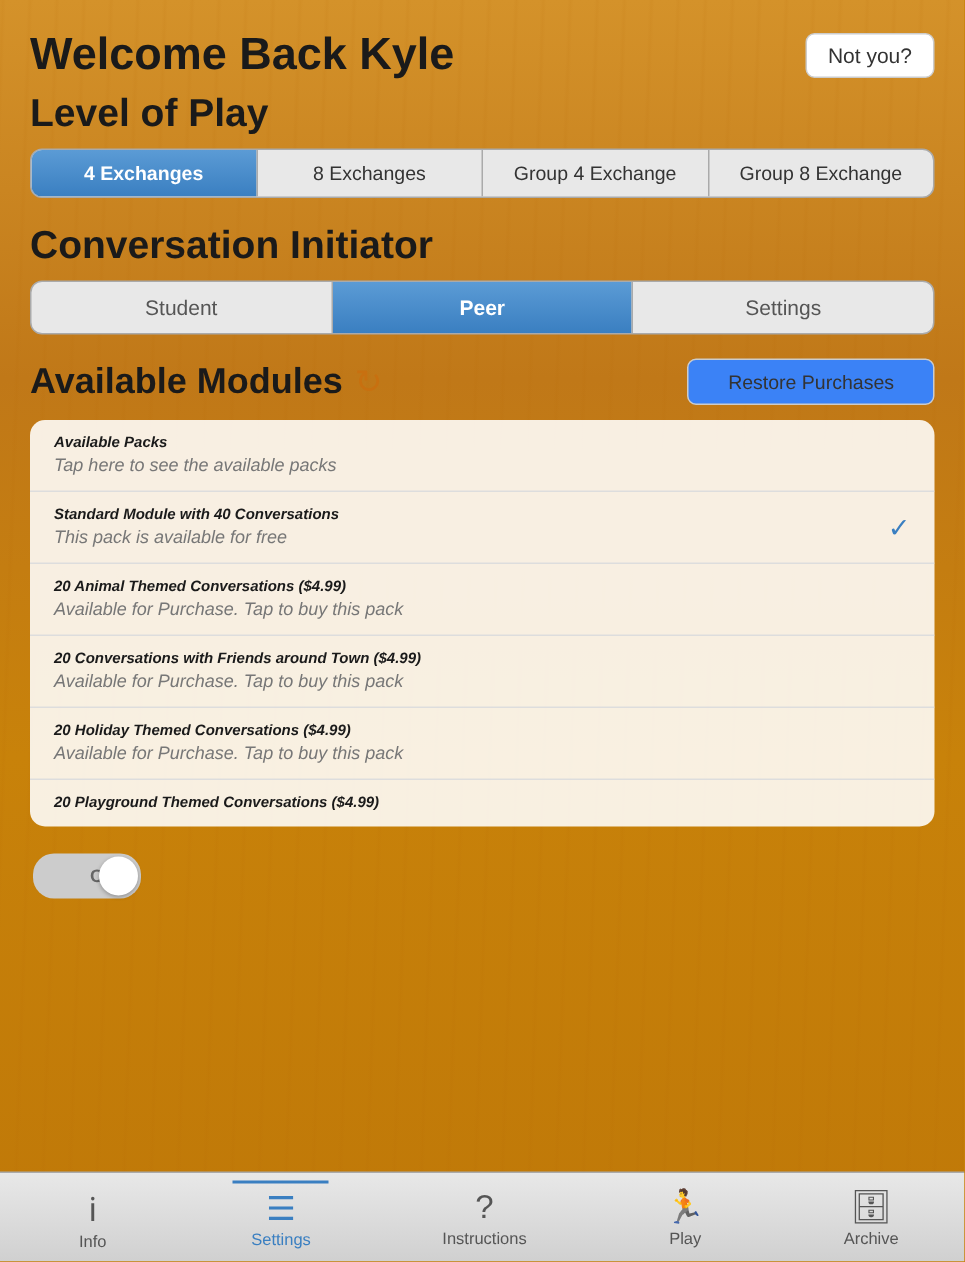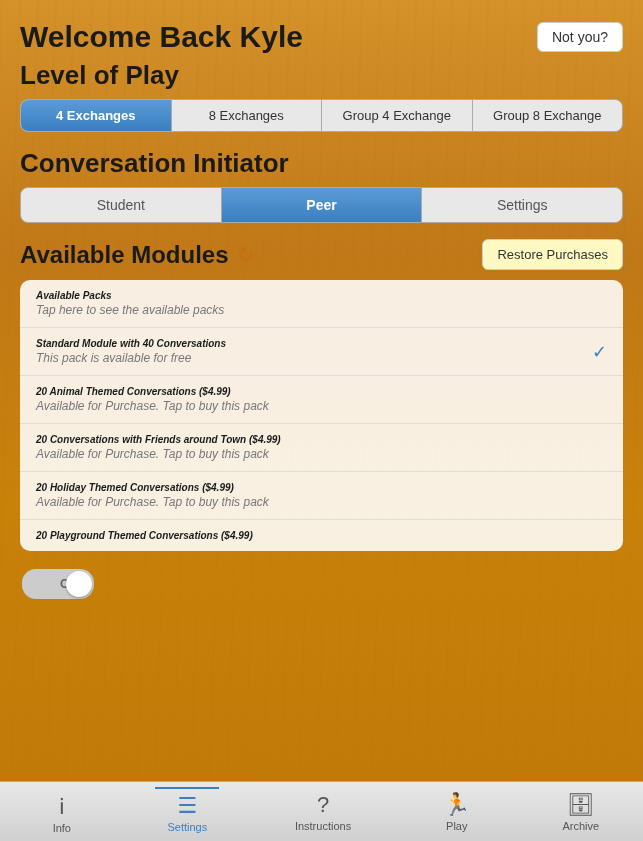--- a/index.html
+++ b/index.html
@@ -147,24 +147,24 @@
       font-weight: bold;
       color: #1a1a1a;
     }
 
     .refresh-icon {
       font-size: 22px;
       color: #c87010;
     }
 
     .restore-btn {
-      background: #fef9c3;
+      background: #3b82f6;
       border: 1px solid #ccc;
       border-radius: 6px;
-      padding: 7px 14px;
+      padding: 7px 26px;
       font-size: 13px;
       color: #333;
       cursor: pointer;
     }
 
     
     .modules-list {
       background: rgba(255,255,255,0.88);
       border-radius: 10px;
       padding: 0;

